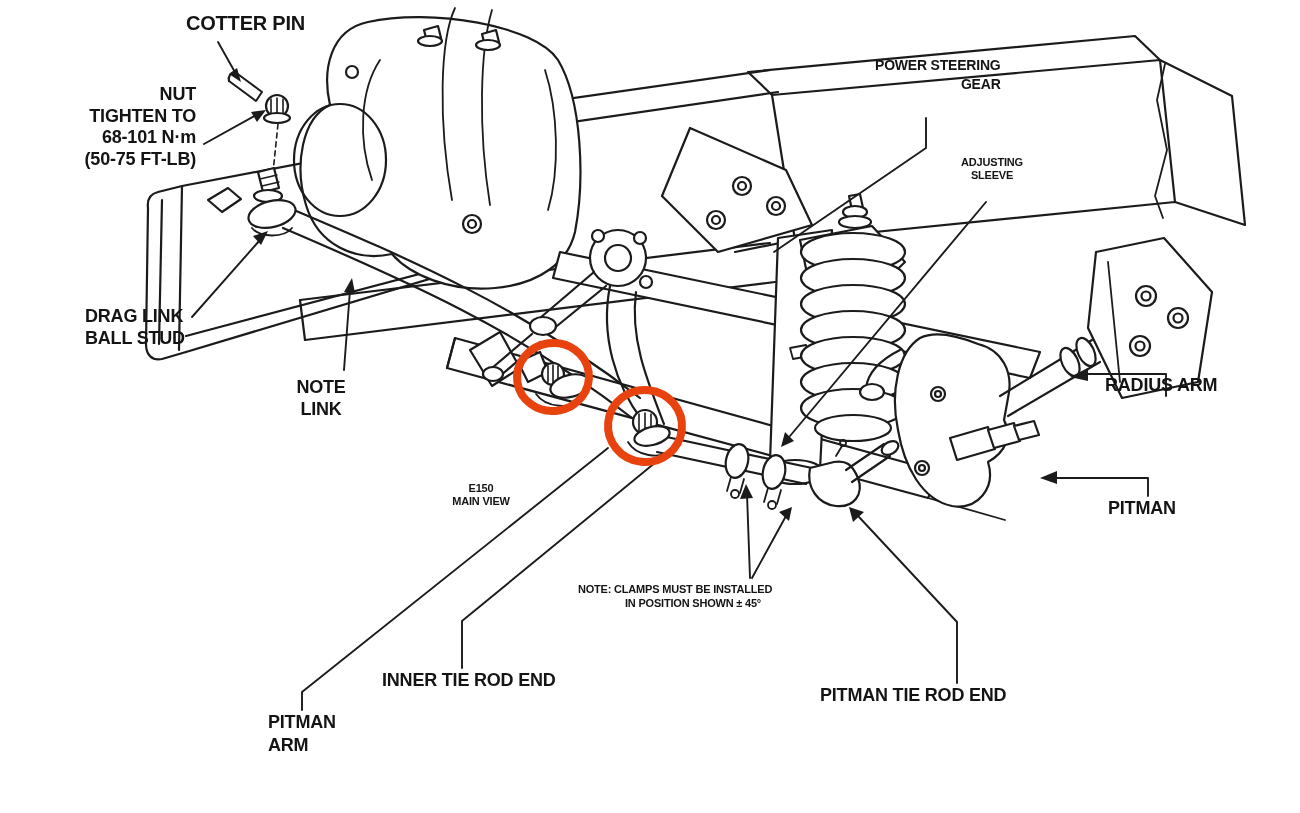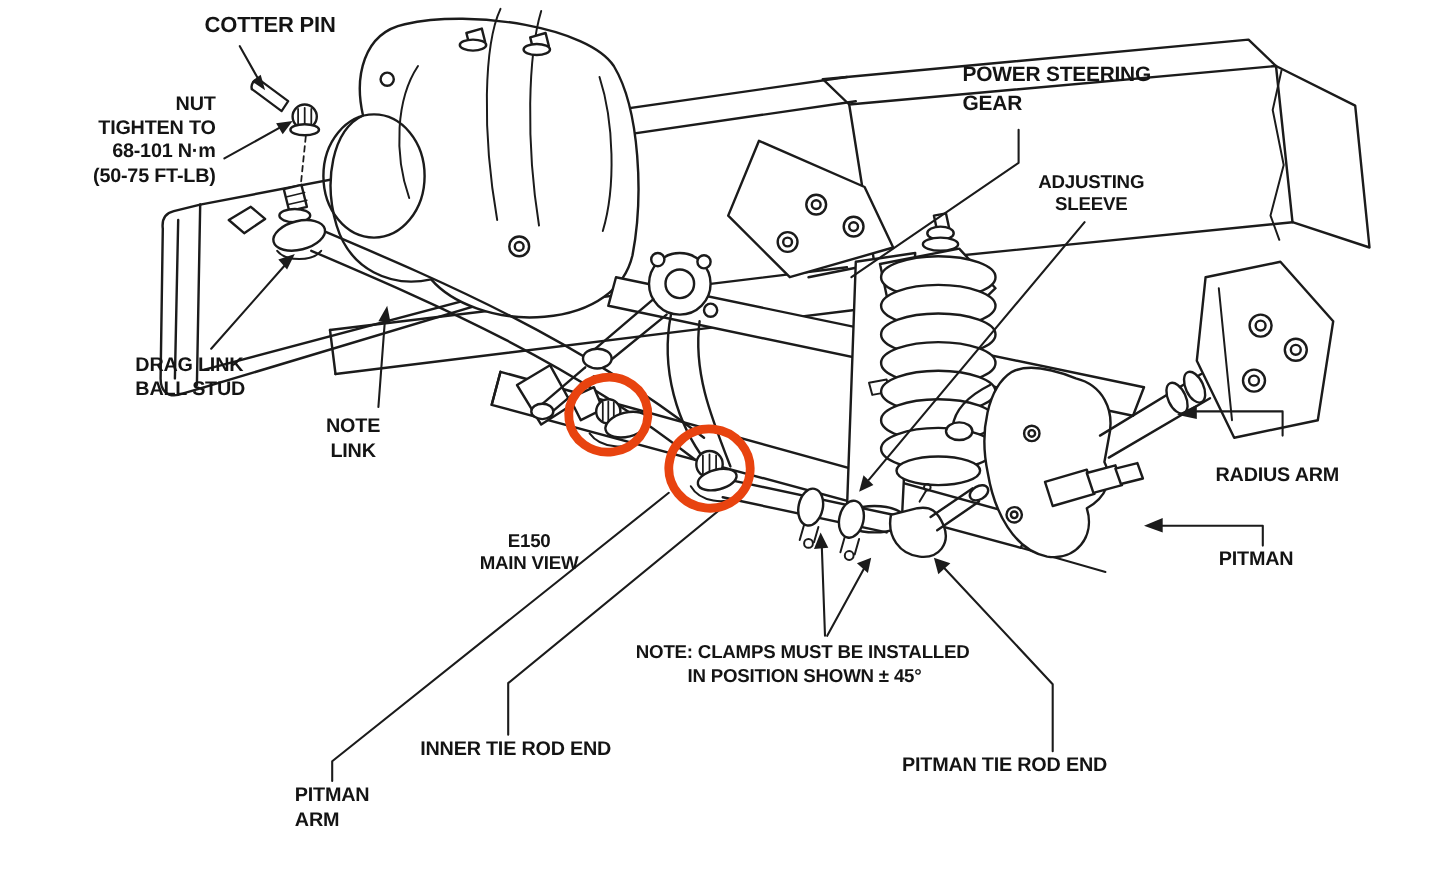--- a/index.html
+++ b/index.html
@@ -2,22 +2,22 @@
 <html><head>
 <meta charset="utf-8">
 <style>
   html,body{margin:0;padding:0;background:#fff;}
   .stage{position:relative;width:1300px;height:813px;background:#fff;overflow:hidden;
          font-family:"Liberation Sans",sans-serif;}
   svg{position:absolute;left:0;top:0;}
   .lbl{position:absolute;font-weight:bold;color:#141414;font-size:18px;line-height:1.2;
        white-space:nowrap;letter-spacing:-0.2px;}
   .lbl.big{font-size:20px;}
-  .lbl.mid{font-size:19px;}
-  .lbl.sm{font-size:17px;}
+  .lbl.mid{font-size:14px;text-align:right;}
+  .lbl.sm{font-size:11px;}
   .lbl.center{text-align:center;}
   .lbl.right{text-align:right;}
   .lbl div{white-space:nowrap;}
   .note-indent{padding-left:47px;}
 </style>
 </head>
 <body>
 
 <div class="stage">
 
@@ -256,41 +256,41 @@
   <div>COTTER PIN</div>
 </div>
 
 <div class="lbl right" style="left:28px;top:84px;width:168px;">
   <div>NUT</div>
   <div>TIGHTEN TO</div>
   <div>68-101 N·m</div>
   <div>(50-75 FT-LB)</div>
 </div>
 
-<div class="lbl" style="left:85px;top:321px;margin-left:38px;">
+<div class="lbl" style="left:85px;top:306px;">
   <div>DRAG LINK</div>
   <div>BALL STUD</div>
 </div>
 
 <div class="lbl center" style="left:292px;top:377px;width:58px;">
   <div>NOTE</div>
   <div>LINK</div>
 </div>
 
 <div class="lbl mid" style="left:875px;top:56px;line-height:1.35;">
   <div>POWER STEERING</div>
   <div>GEAR</div>
 </div>
 
 <div class="lbl center sm" style="left:940px;top:156px;width:104px;">
   <div>ADJUSTING</div>
   <div>SLEEVE</div>
 </div>
 
-<div class="lbl" style="left:1105px;top:421px;">
+<div class="lbl" style="left:1105px;top:375px;">
   <div>RADIUS ARM</div>
 </div>
 
 <div class="lbl" style="left:1108px;top:498px;">
   <div>PITMAN</div>
 </div>
 
 <div class="lbl center sm" style="left:434px;top:482px;width:94px;">
   <div>E150</div>
   <div>MAIN VIEW</div>

